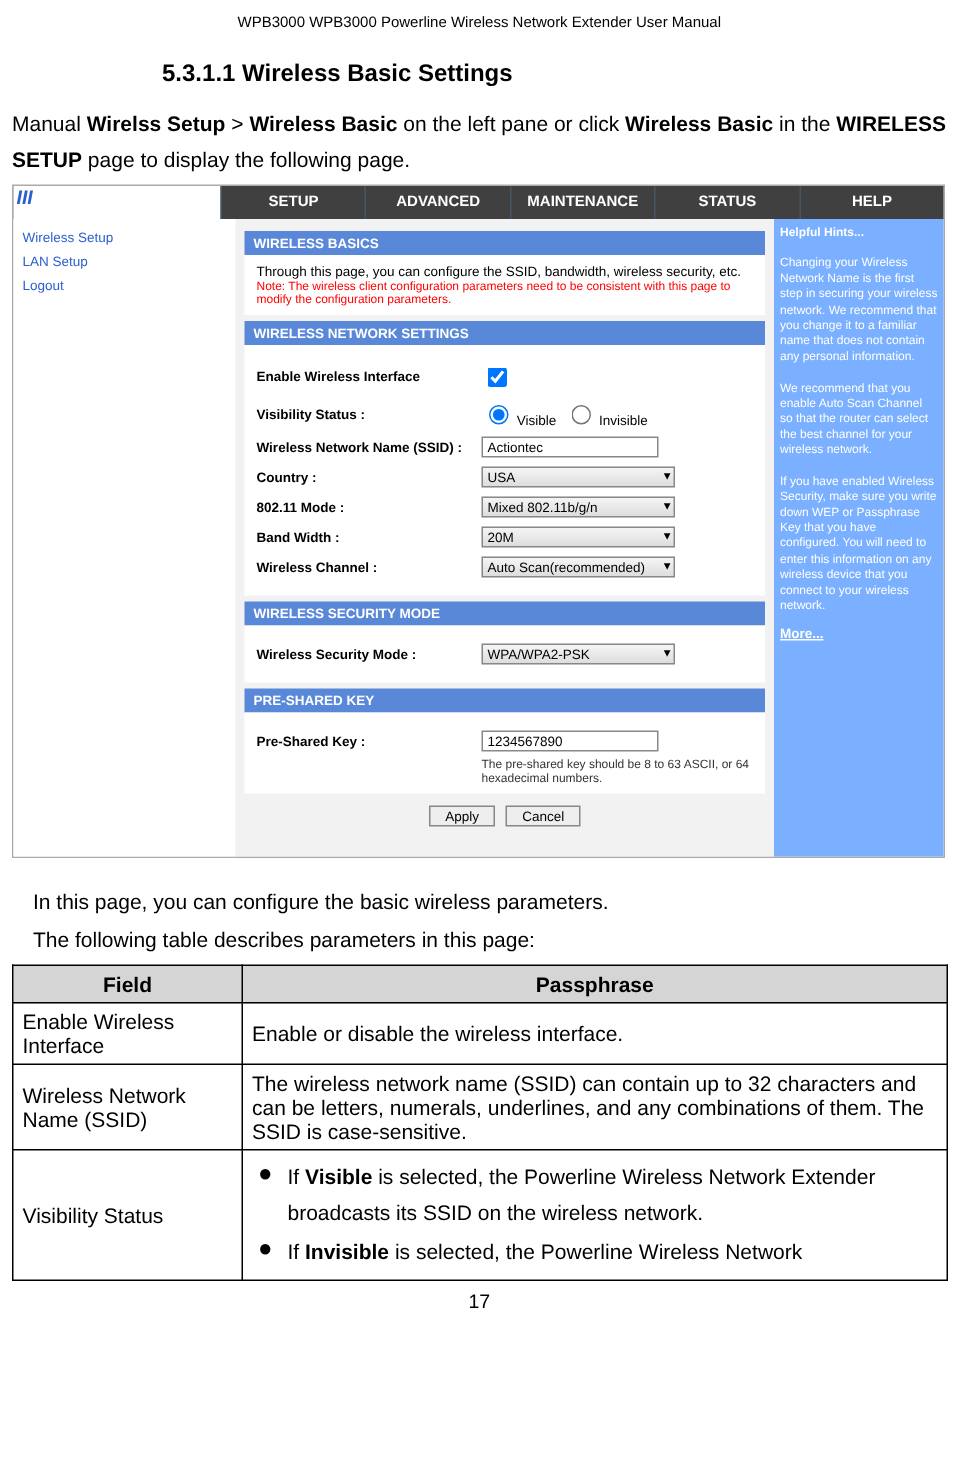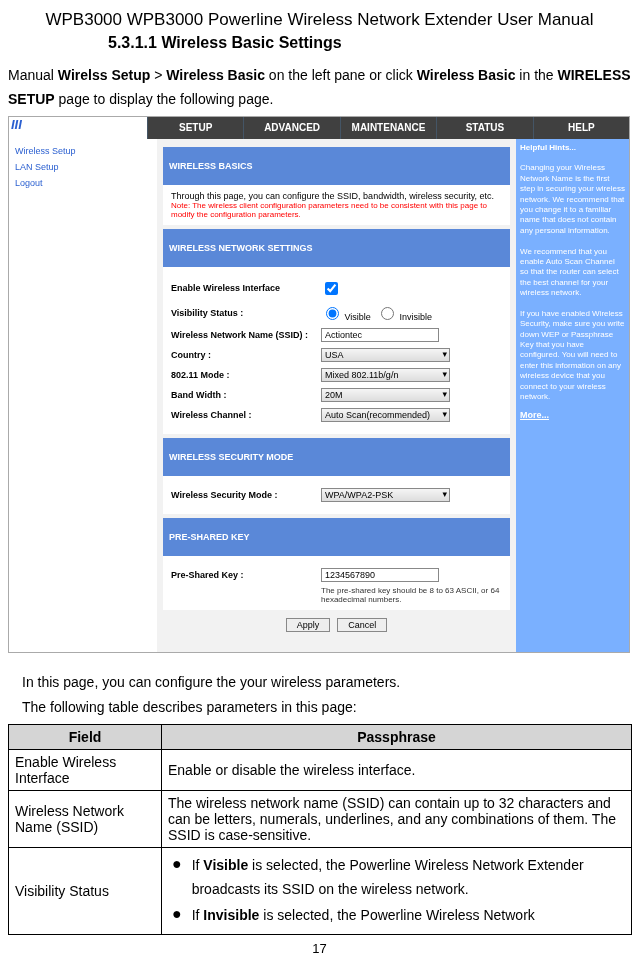--- a/index.html
+++ b/index.html
@@ -7,22 +7,22 @@
       font-size: 14px;
       width: 639px;
       margin: 0;
       padding: 10px 8px;
       box-sizing: border-box;
       color: #000;
       background: #fff;
     }
     .header-title {
       text-align: center;
-      font-size: 17px;
-      margin-bottom: 4px;
+      font-size: 10px;
+      margin-bottom: 20px;
     }
     .section-heading {
       font-weight: bold;
       font-size: 16px;
       margin-left: 100px;
       margin-bottom: 12px;
     }
     .body-text {
       line-height: 1.7;
       margin-bottom: 4px;
@@ -87,21 +87,21 @@
       color:#fff;
       font-size:8px;
       padding:4px;
       line-height:1.3;
     }
     .panel-head {
       background:#5a88d8;
       color:#fff;
       font-size:9px;
       font-weight:bold;
-      padding:14px 6px;
+      padding:3px 6px;
       margin-top:4px;
     }
     .panel-body {
       background:#fff;
       padding:6px 8px;
       font-size:9px;
       color:#000;
     }
     .panel-body .note { color:red; font-size:8px; }
     .form-row { display:flex; margin:6px 0; align-items:center; }
@@ -261,21 +261,21 @@
       <b>Helpful Hints...</b><br><br>
       <span>Changing your Wireless Network Name is the first step in securing your wireless network. We recommend that you change it to a familiar name that does not contain any personal information.</span><br><br>
       <span>We recommend that you enable Auto Scan Channel so that the router can select the best channel for your wireless network.</span><br><br>
       <span>If you have enabled Wireless Security, make sure you write down WEP or Passphrase Key that you have configured. You will need to enter this information on any wireless device that you connect to your wireless network.</span><br>
       <span class="more-link">More...</span>
     </div>
   </div>
 </div>
 
 <div class="after-text">
-  <p>In this page, you can configure the your wireless parameters.</p>
+  <p>In this page, you can configure the basic wireless parameters.</p>
   <p>The following table describes parameters in this page:</p>
 </div>
 
 <table class="param">
   <thead>
     <tr>
       <th>Field</th>
       <th>Passphrase</th>
     </tr>
   </thead>

